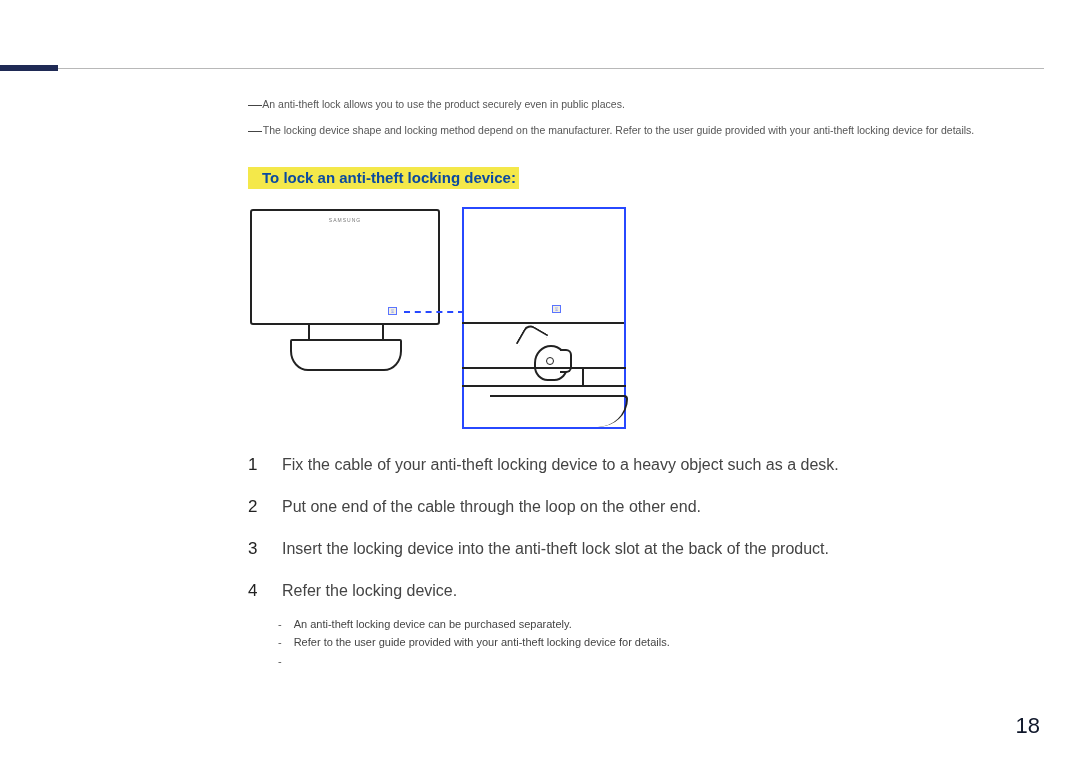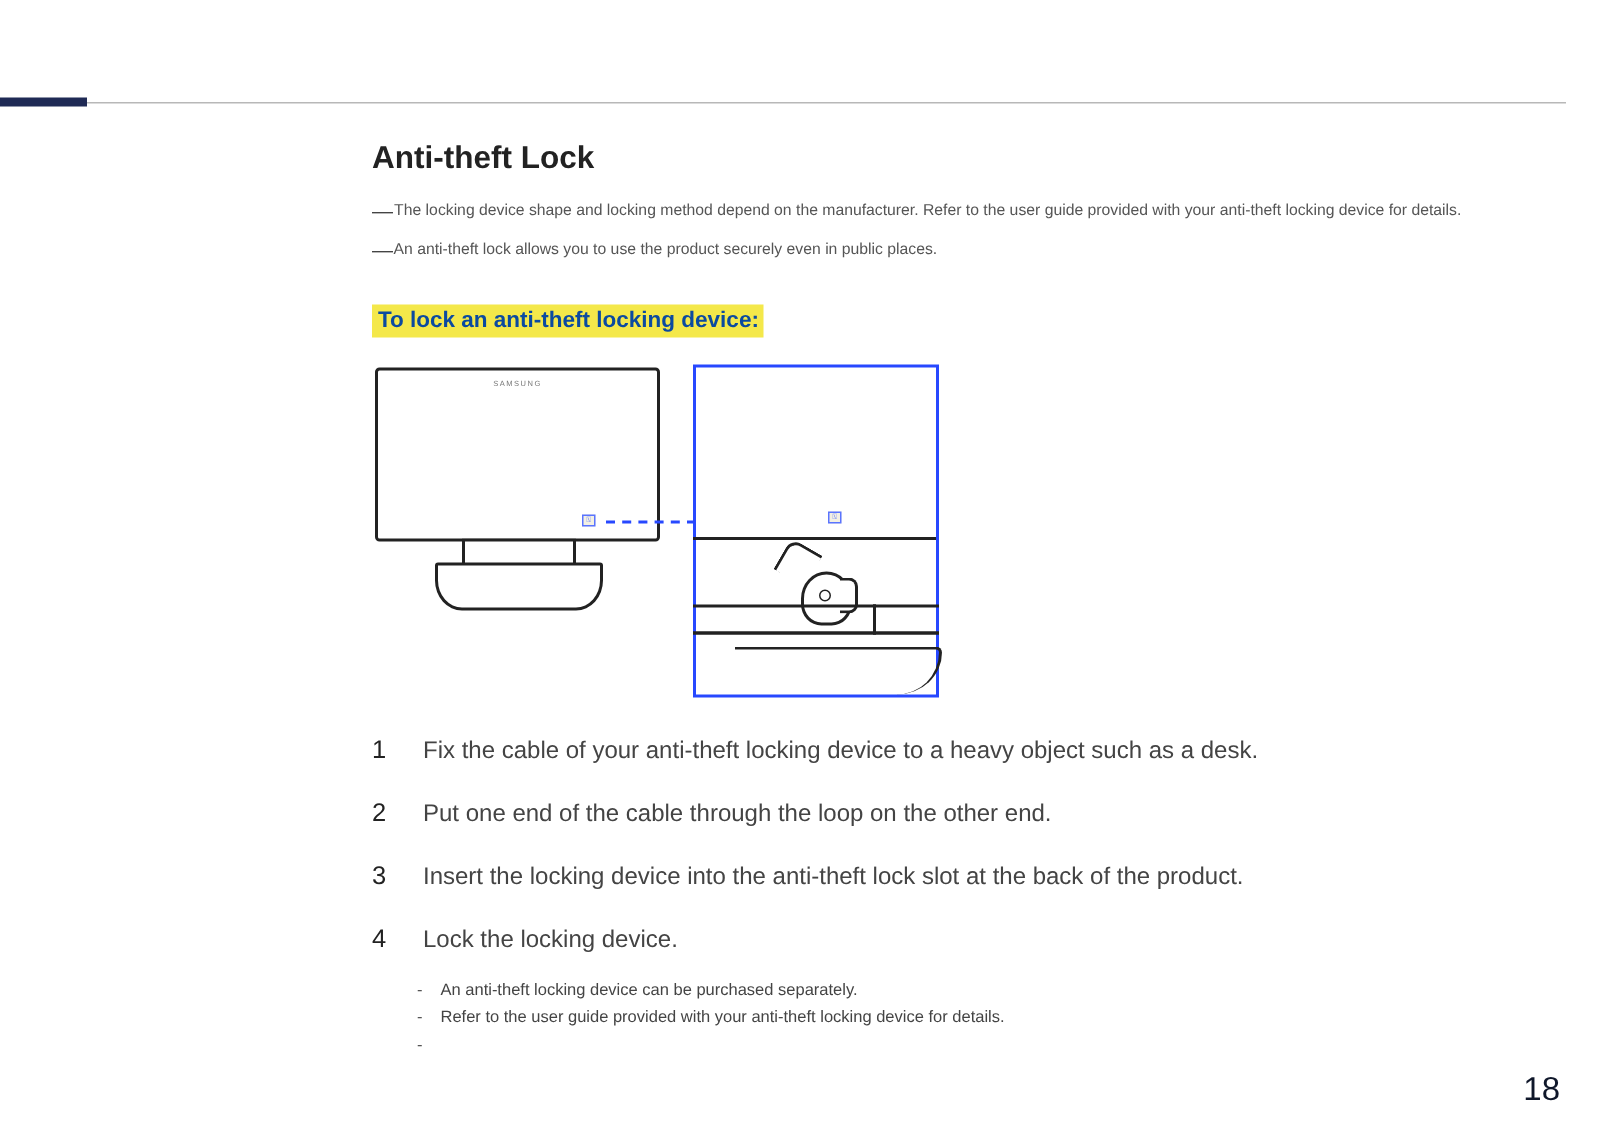--- a/index.html
+++ b/index.html
@@ -54,21 +54,21 @@
     font-size: 14px;
     position: relative;
     top: -3px;
   }
   .subheading {
     display: inline-block;
     background: #f4e84a;
     color: #0b4aa0;
     font-weight: 700;
     font-size: 15px;
-    padding: 2px 3px 3px 4px;
+    padding: 2px 3px 3px 14px;
     margin: 18px 0 14px 0;
   }
   .figure-area {
     display: flex;
     gap: 20px;
     align-items: flex-start;
     margin: 4px 0 24px 0;
   }
   .fig-tv {
     width: 194px;
@@ -257,29 +257,28 @@
   }
 </style>
 </head>
 <body>
 
 <div class="accent-bar"></div>
 <div class="top-rule"></div>
 
 <div class="content">
 
-  <h2 class="section-title">Anti-theft Lock</h2>
-
+
+  <div class="note-line">
+    <span class="note-dash">―</span>
+    <span>An anti-theft lock allows you to use the product securely even in public places.</span>
+  </div>
   <div class="note-line">
     <span class="note-dash">―</span>
     <span>The locking device shape and locking method depend on the manufacturer. Refer to the user guide provided with your anti-theft locking device for details.</span>
-  </div>
-  <div class="note-line">
-    <span class="note-dash">―</span>
-    <span>An anti-theft lock allows you to use the product securely even in public places.</span>
   </div>
 
   <div>
     <span class="subheading">To lock an anti-theft locking device:</span>
   </div>
 
   <div class="figure-area">
     <div class="fig-tv">
       <div class="tv-screen">
         <span class="tv-brand">SAMSUNG</span>
@@ -312,21 +311,21 @@
     <div class="step">
       <div class="step-num">2</div>
       <div class="step-text">Put one end of the cable through the loop on the other end.</div>
     </div>
     <div class="step">
       <div class="step-num">3</div>
       <div class="step-text">Insert the locking device into the anti-theft lock slot at the back of the product.</div>
     </div>
     <div class="step" style="margin-bottom:8px">
       <div class="step-num">4</div>
-      <div class="step-text">Lock the locking device.</div>
+      <div class="step-text">Refer the locking device.</div>
     </div>
 
     <div class="sublist">
       <div class="sub-item">
         <span class="sub-dash">-</span>
         <span>An anti-theft locking device can be purchased separately.</span>
       </div>
       <div class="sub-item">
         <span class="sub-dash">-</span>
         <span>Refer to the user guide provided with your anti-theft locking device for details.</span>

